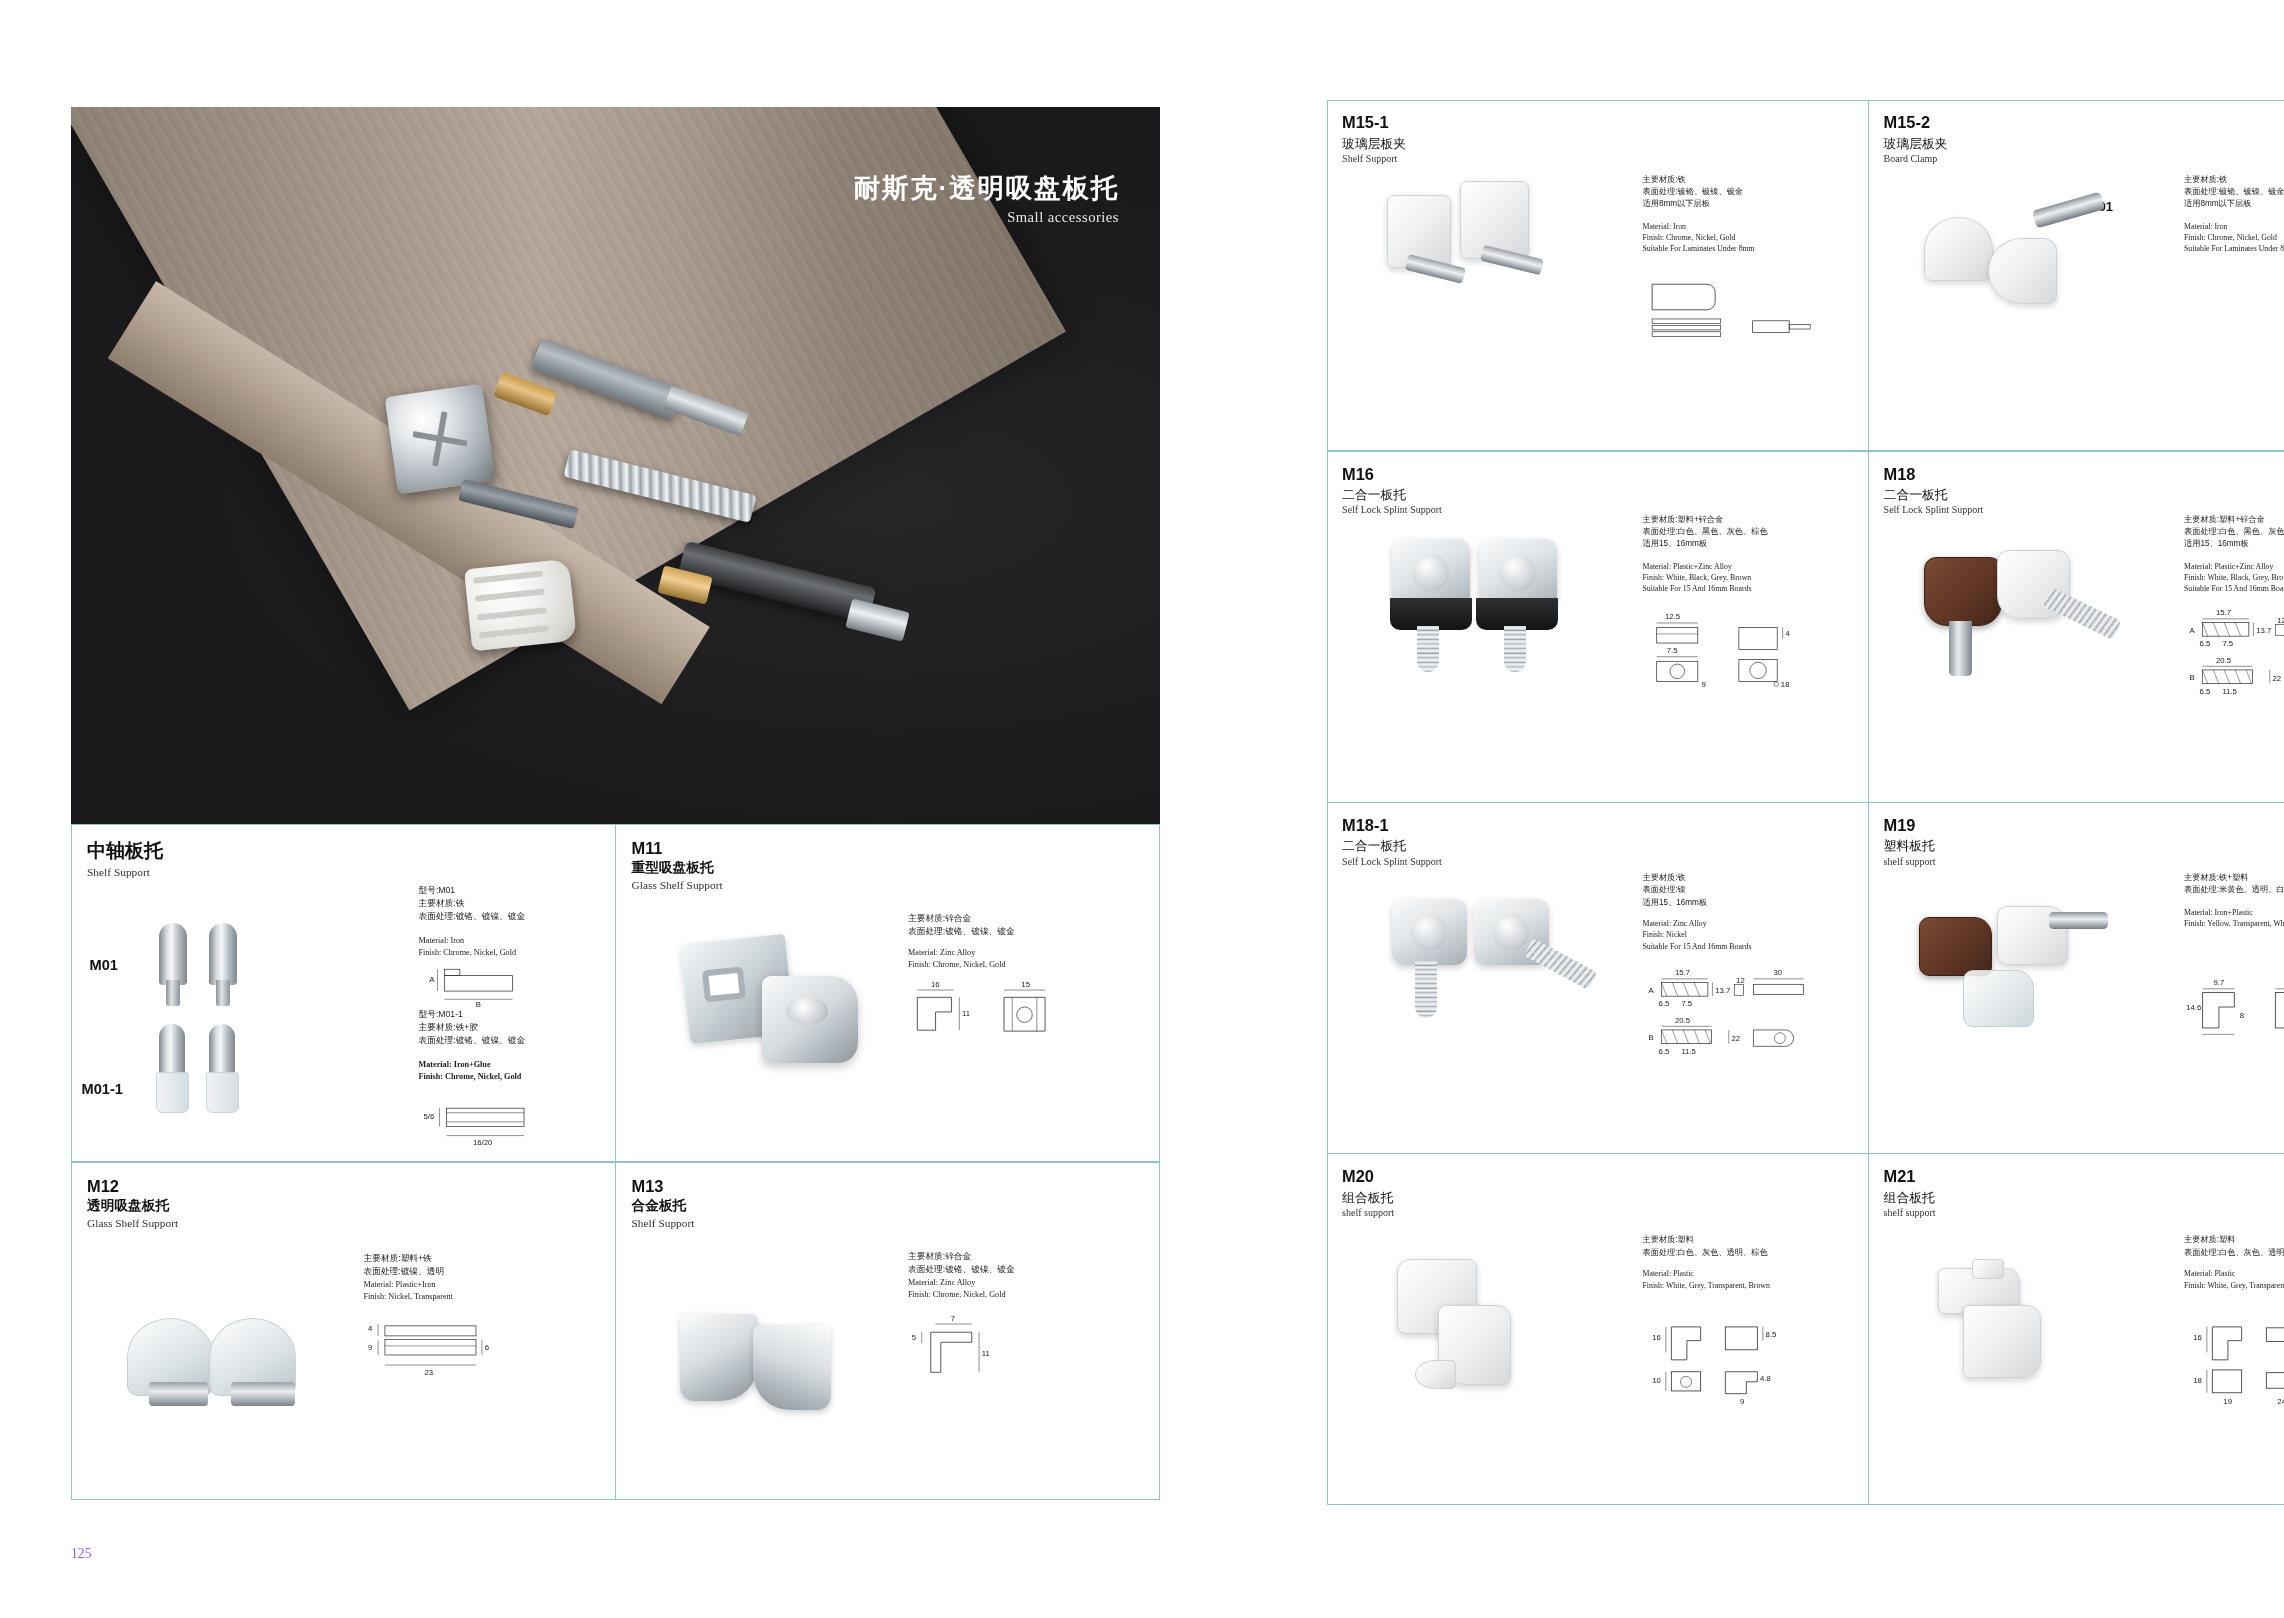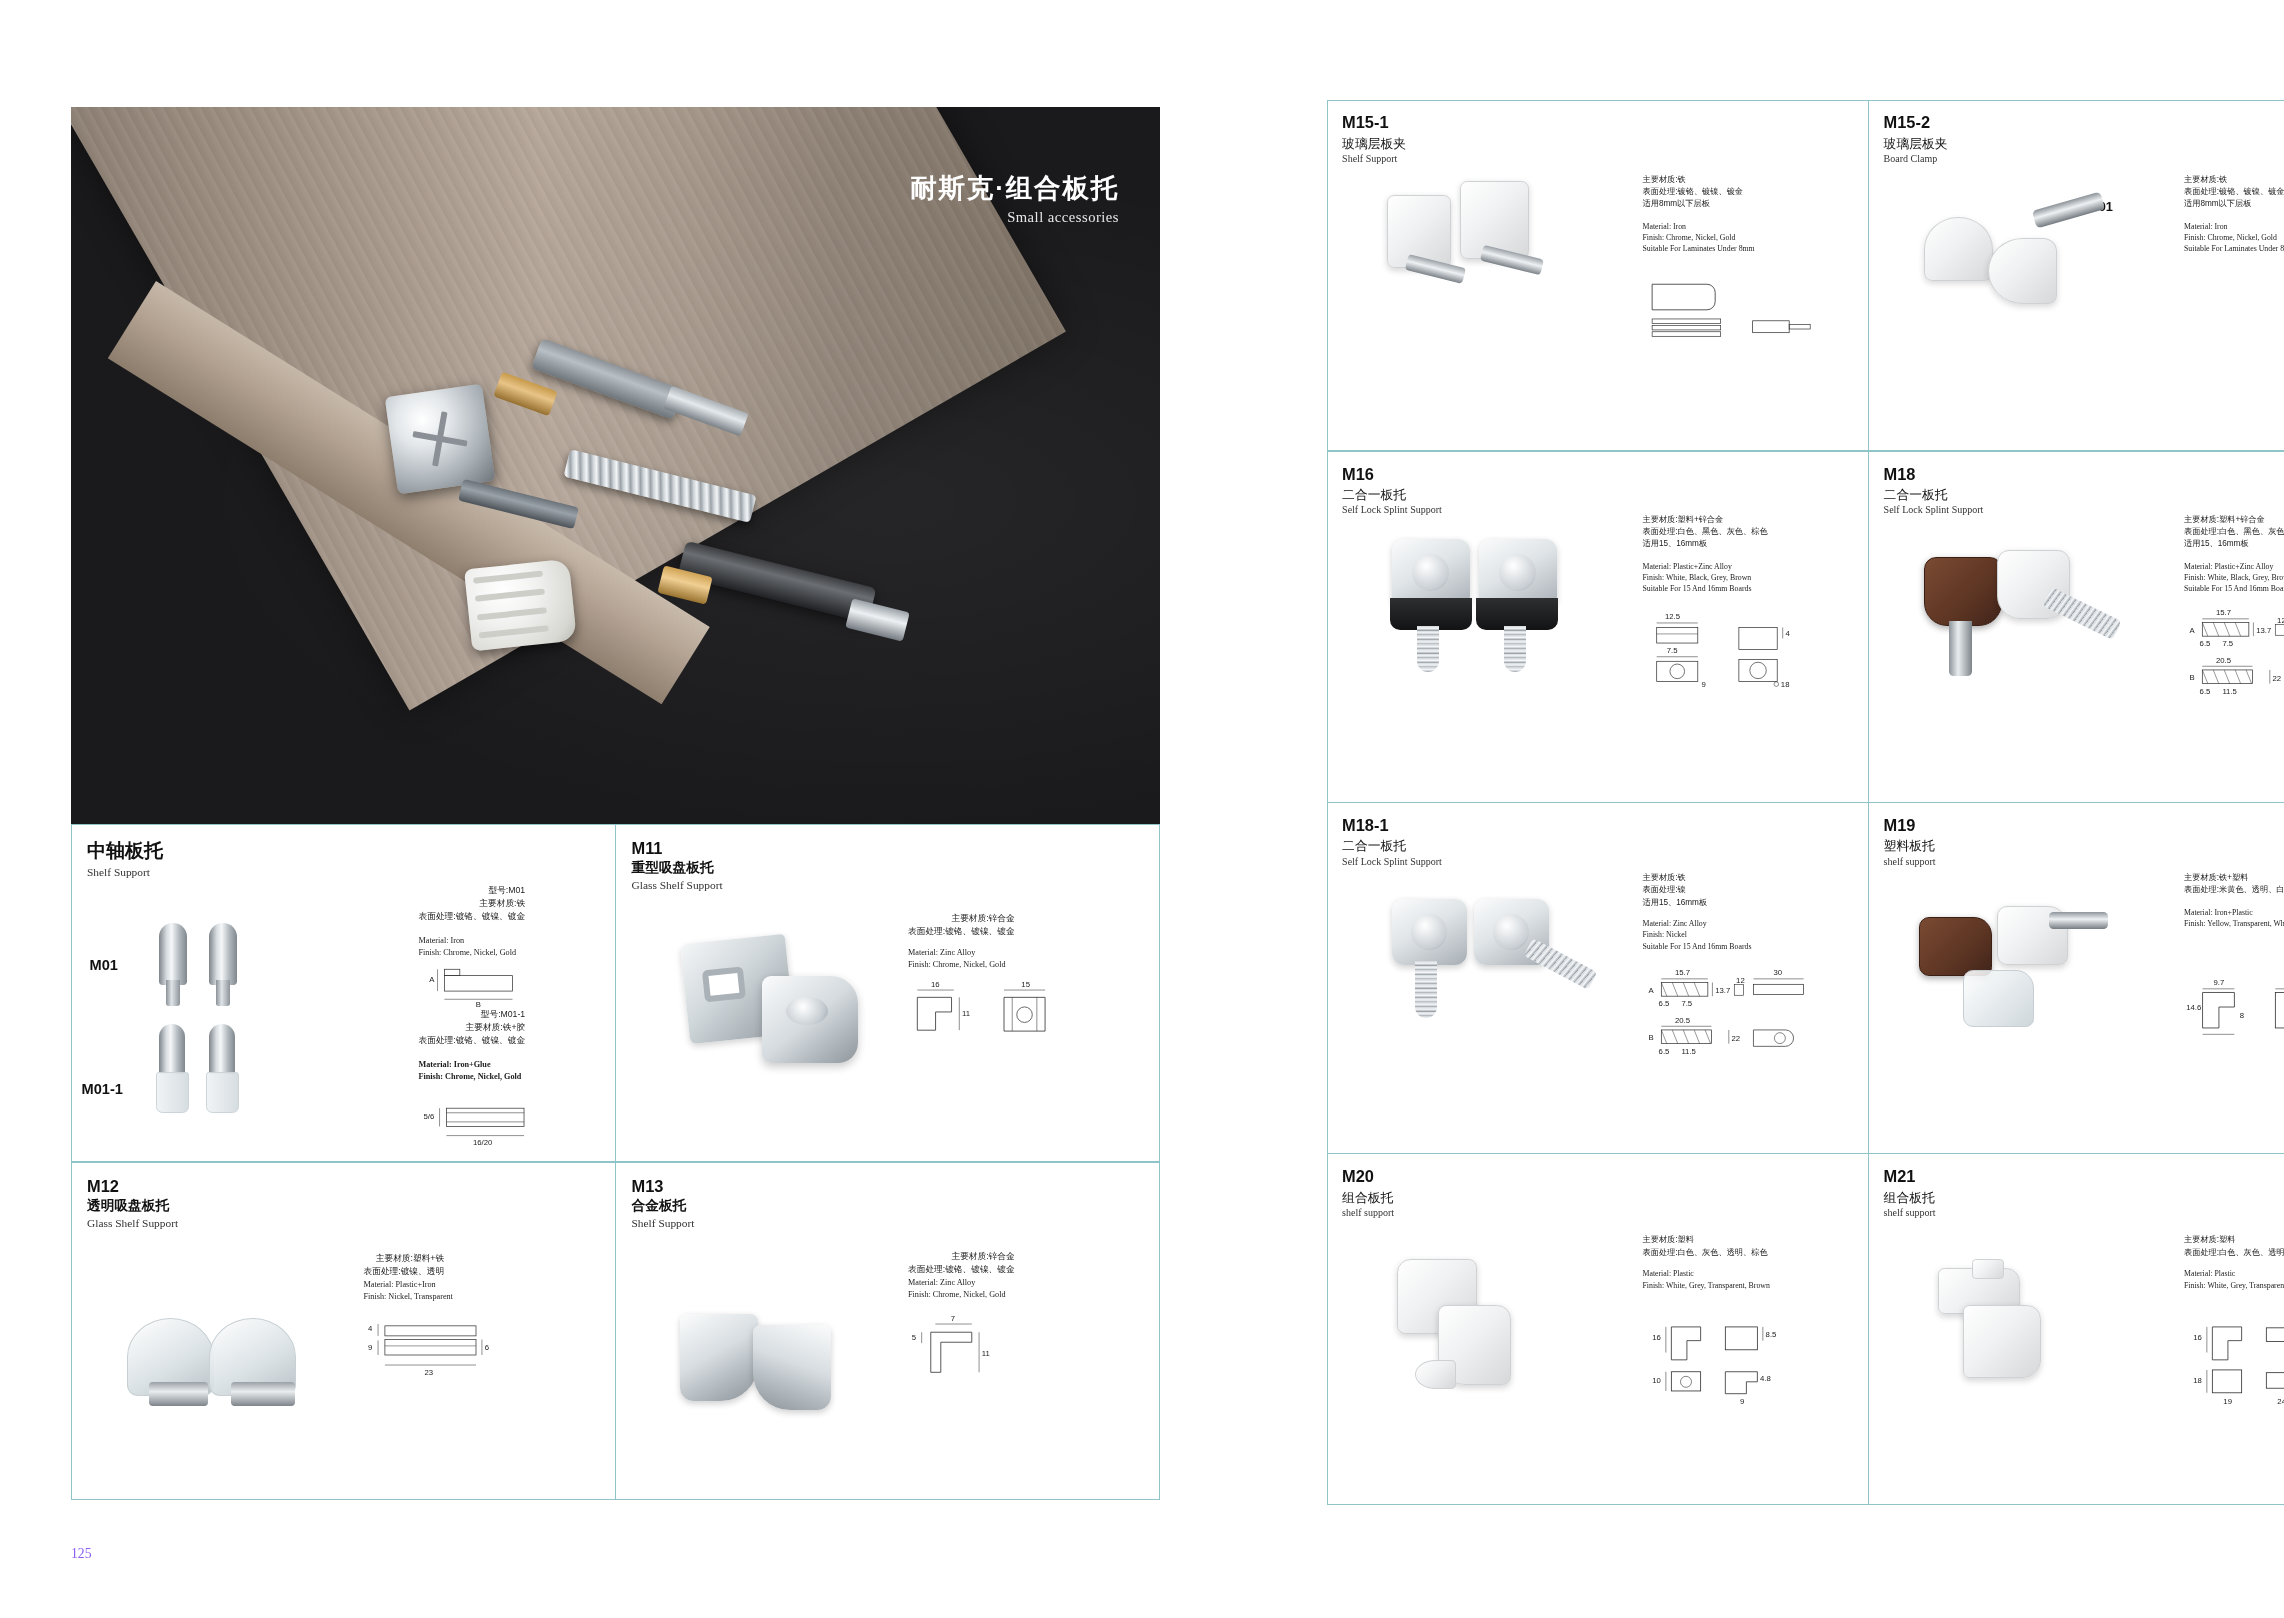--- a/index.html
+++ b/index.html
@@ -113,21 +113,20 @@
     color: #333;
     font-family: "Liberation Serif", serif;
     line-height: 1.35;
     margin-top: 0.9px;
   }
   .spec {
     font-size: 8.7px;
     color: #1a1a1a;
     line-height: 1.55;
     white-space: pre-line;
-    text-align: right;
   }
   .spec-en {
     font-size: 8.2px;
     color: #1a1a1a;
     line-height: 1.5;
     white-space: pre-line;
     font-family: "Liberation Serif", serif;
   }
   .label-left {
     font-size: 14.6px;
@@ -264,21 +263,21 @@
 
       <div class="prod" style="left:608px; top:457px; width:196px; height:36px; transform:rotate(14deg);
                   background:linear-gradient(180deg,#3b3d40 0%, #6b6e72 32%, #202225 100%); border-radius:6.4px;
                   box-shadow:0 4.6px 12px rgba(0,0,0,.5);"></div>
       <div class="prod" style="left:589px; top:464px; width:50px; height:28px; transform:rotate(14deg);
                   background:linear-gradient(180deg,#cfa254 0%, #f0cf93 40%, #9a7431 100%); border-radius:3.7px;"></div>
       <div class="prod" style="left:777px; top:498px; width:59px; height:30px; transform:rotate(14deg);
                   background:linear-gradient(180deg,#9aa1a7 0%, #eef1f3 40%, #757c82 100%); border-radius:3.7px;"></div>
 
       <div class="hero-title">
-        <div class="cn">耐斯克·组合板托</div>
+        <div class="cn">耐斯克·透明吸盘板托</div>
         <div class="en">Small accessories</div>
       </div>
     </div>
 
     <div class="left-grid">
 
       <div class="card">
         <div class="card-title-cn">中轴板托</div>
         <div class="card-title-en">Shelf Support</div>
 

